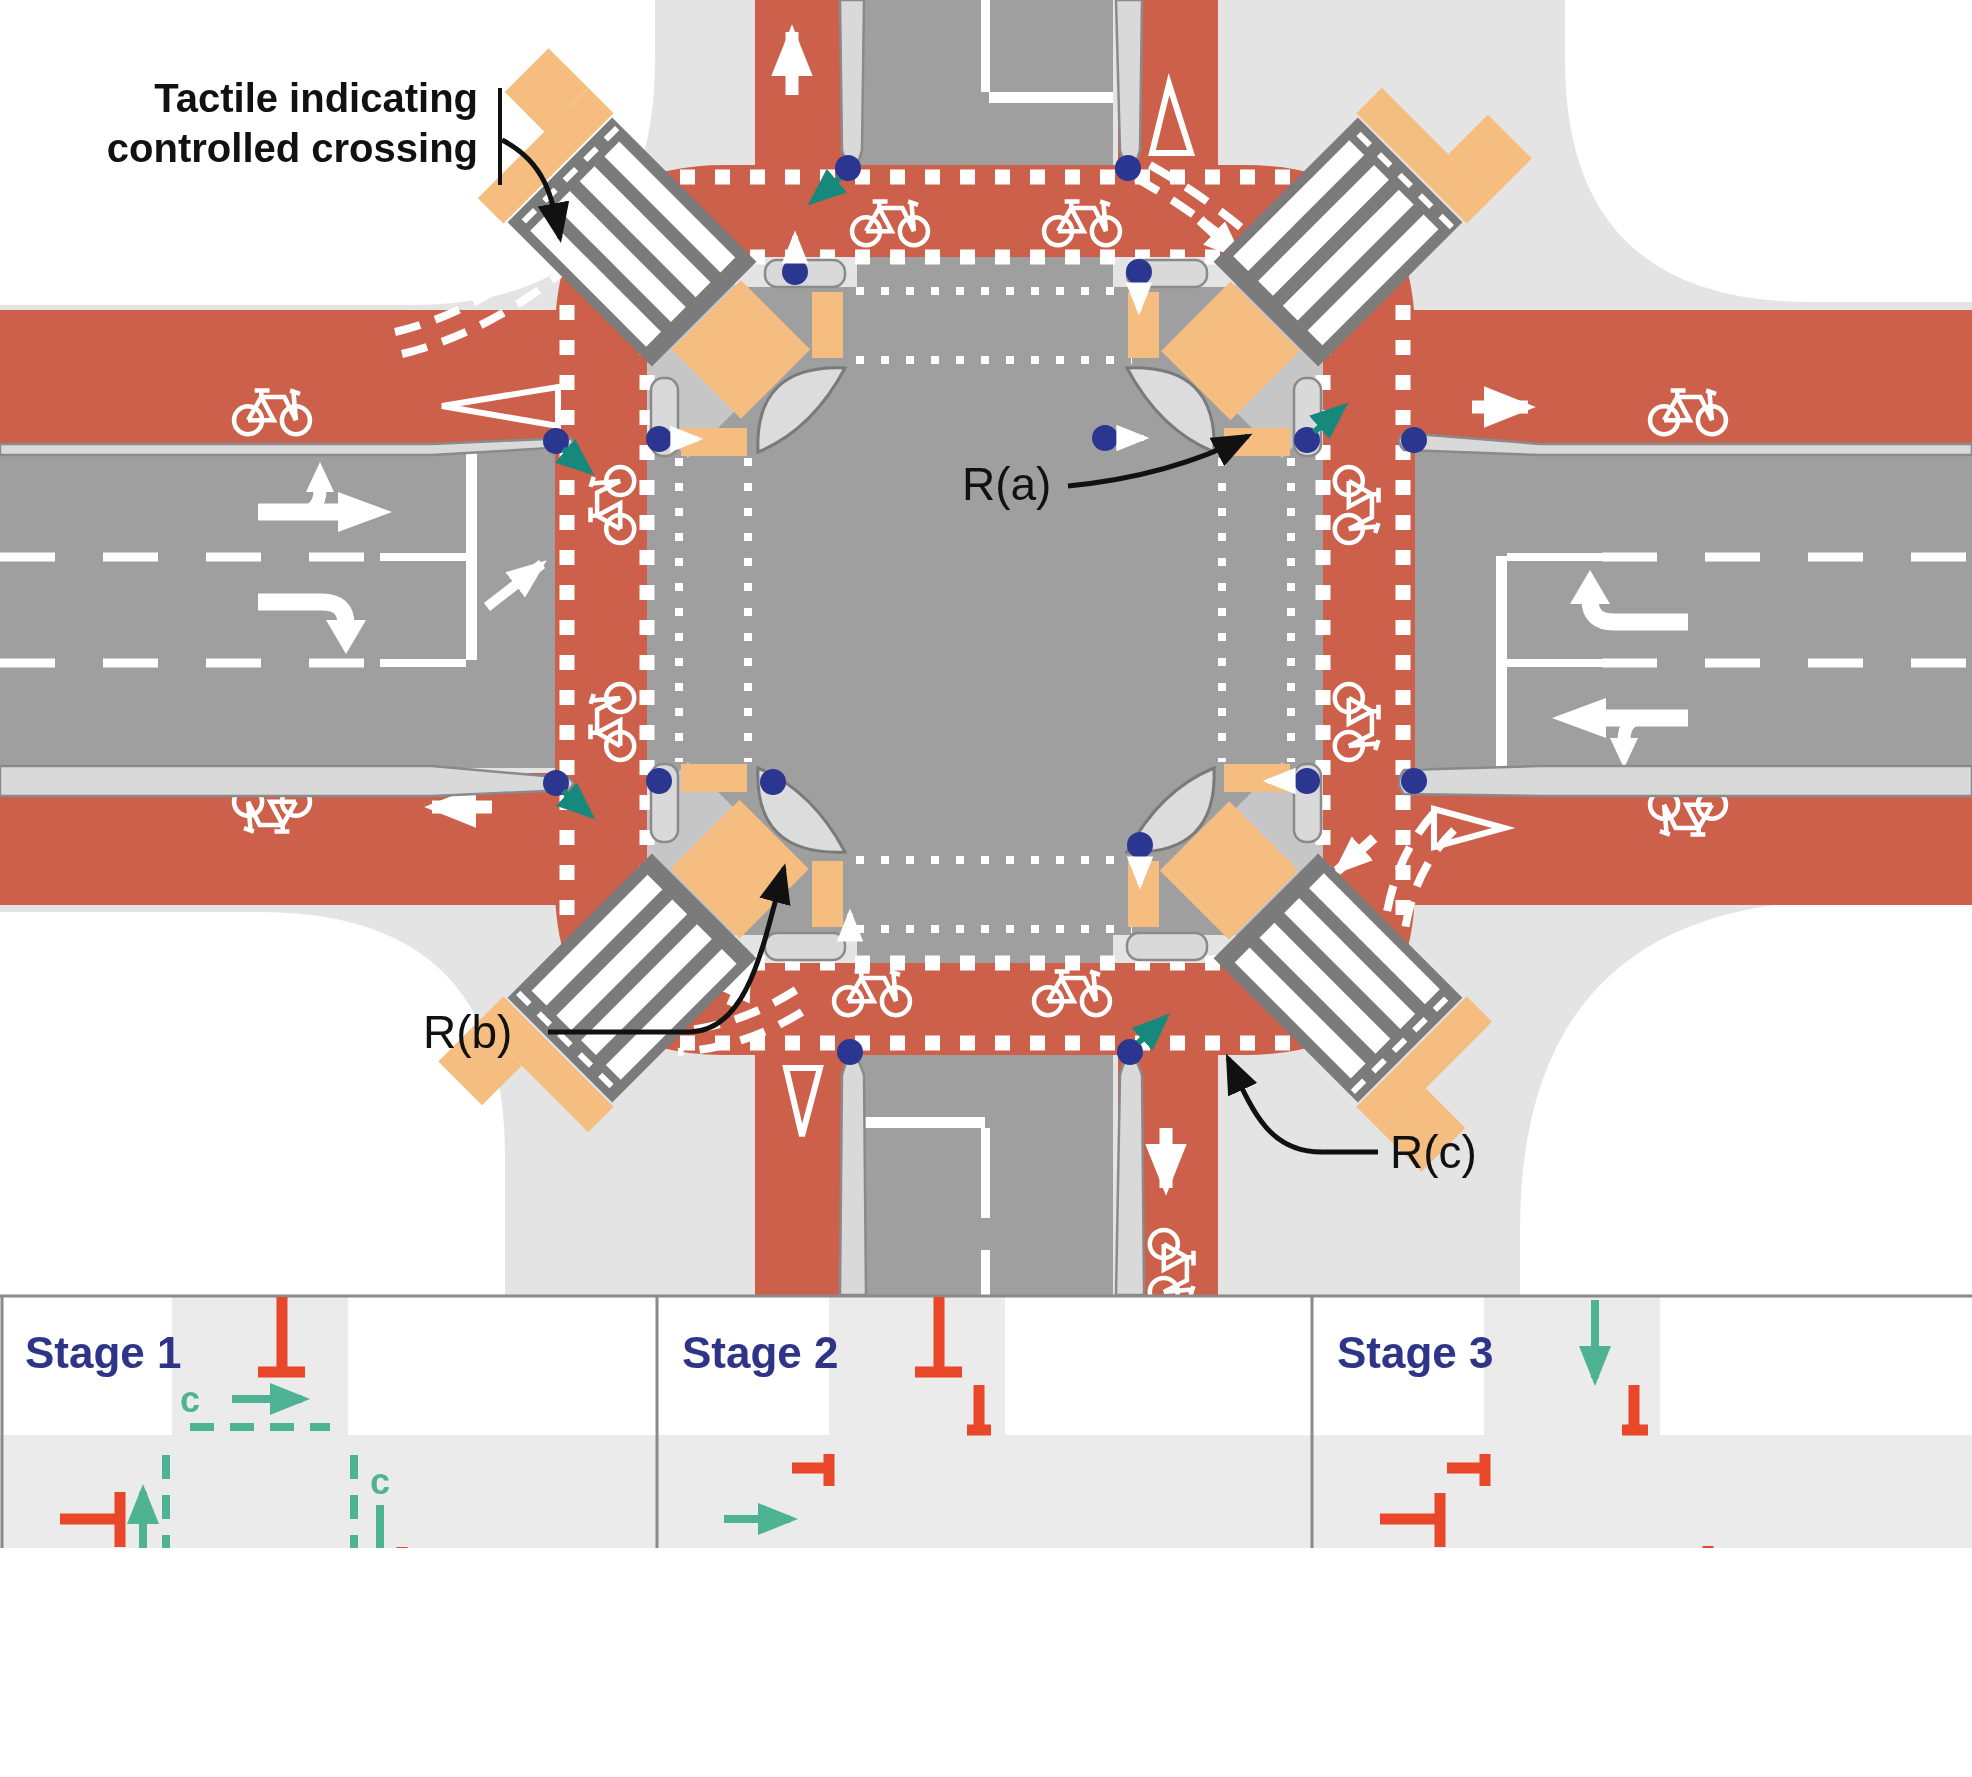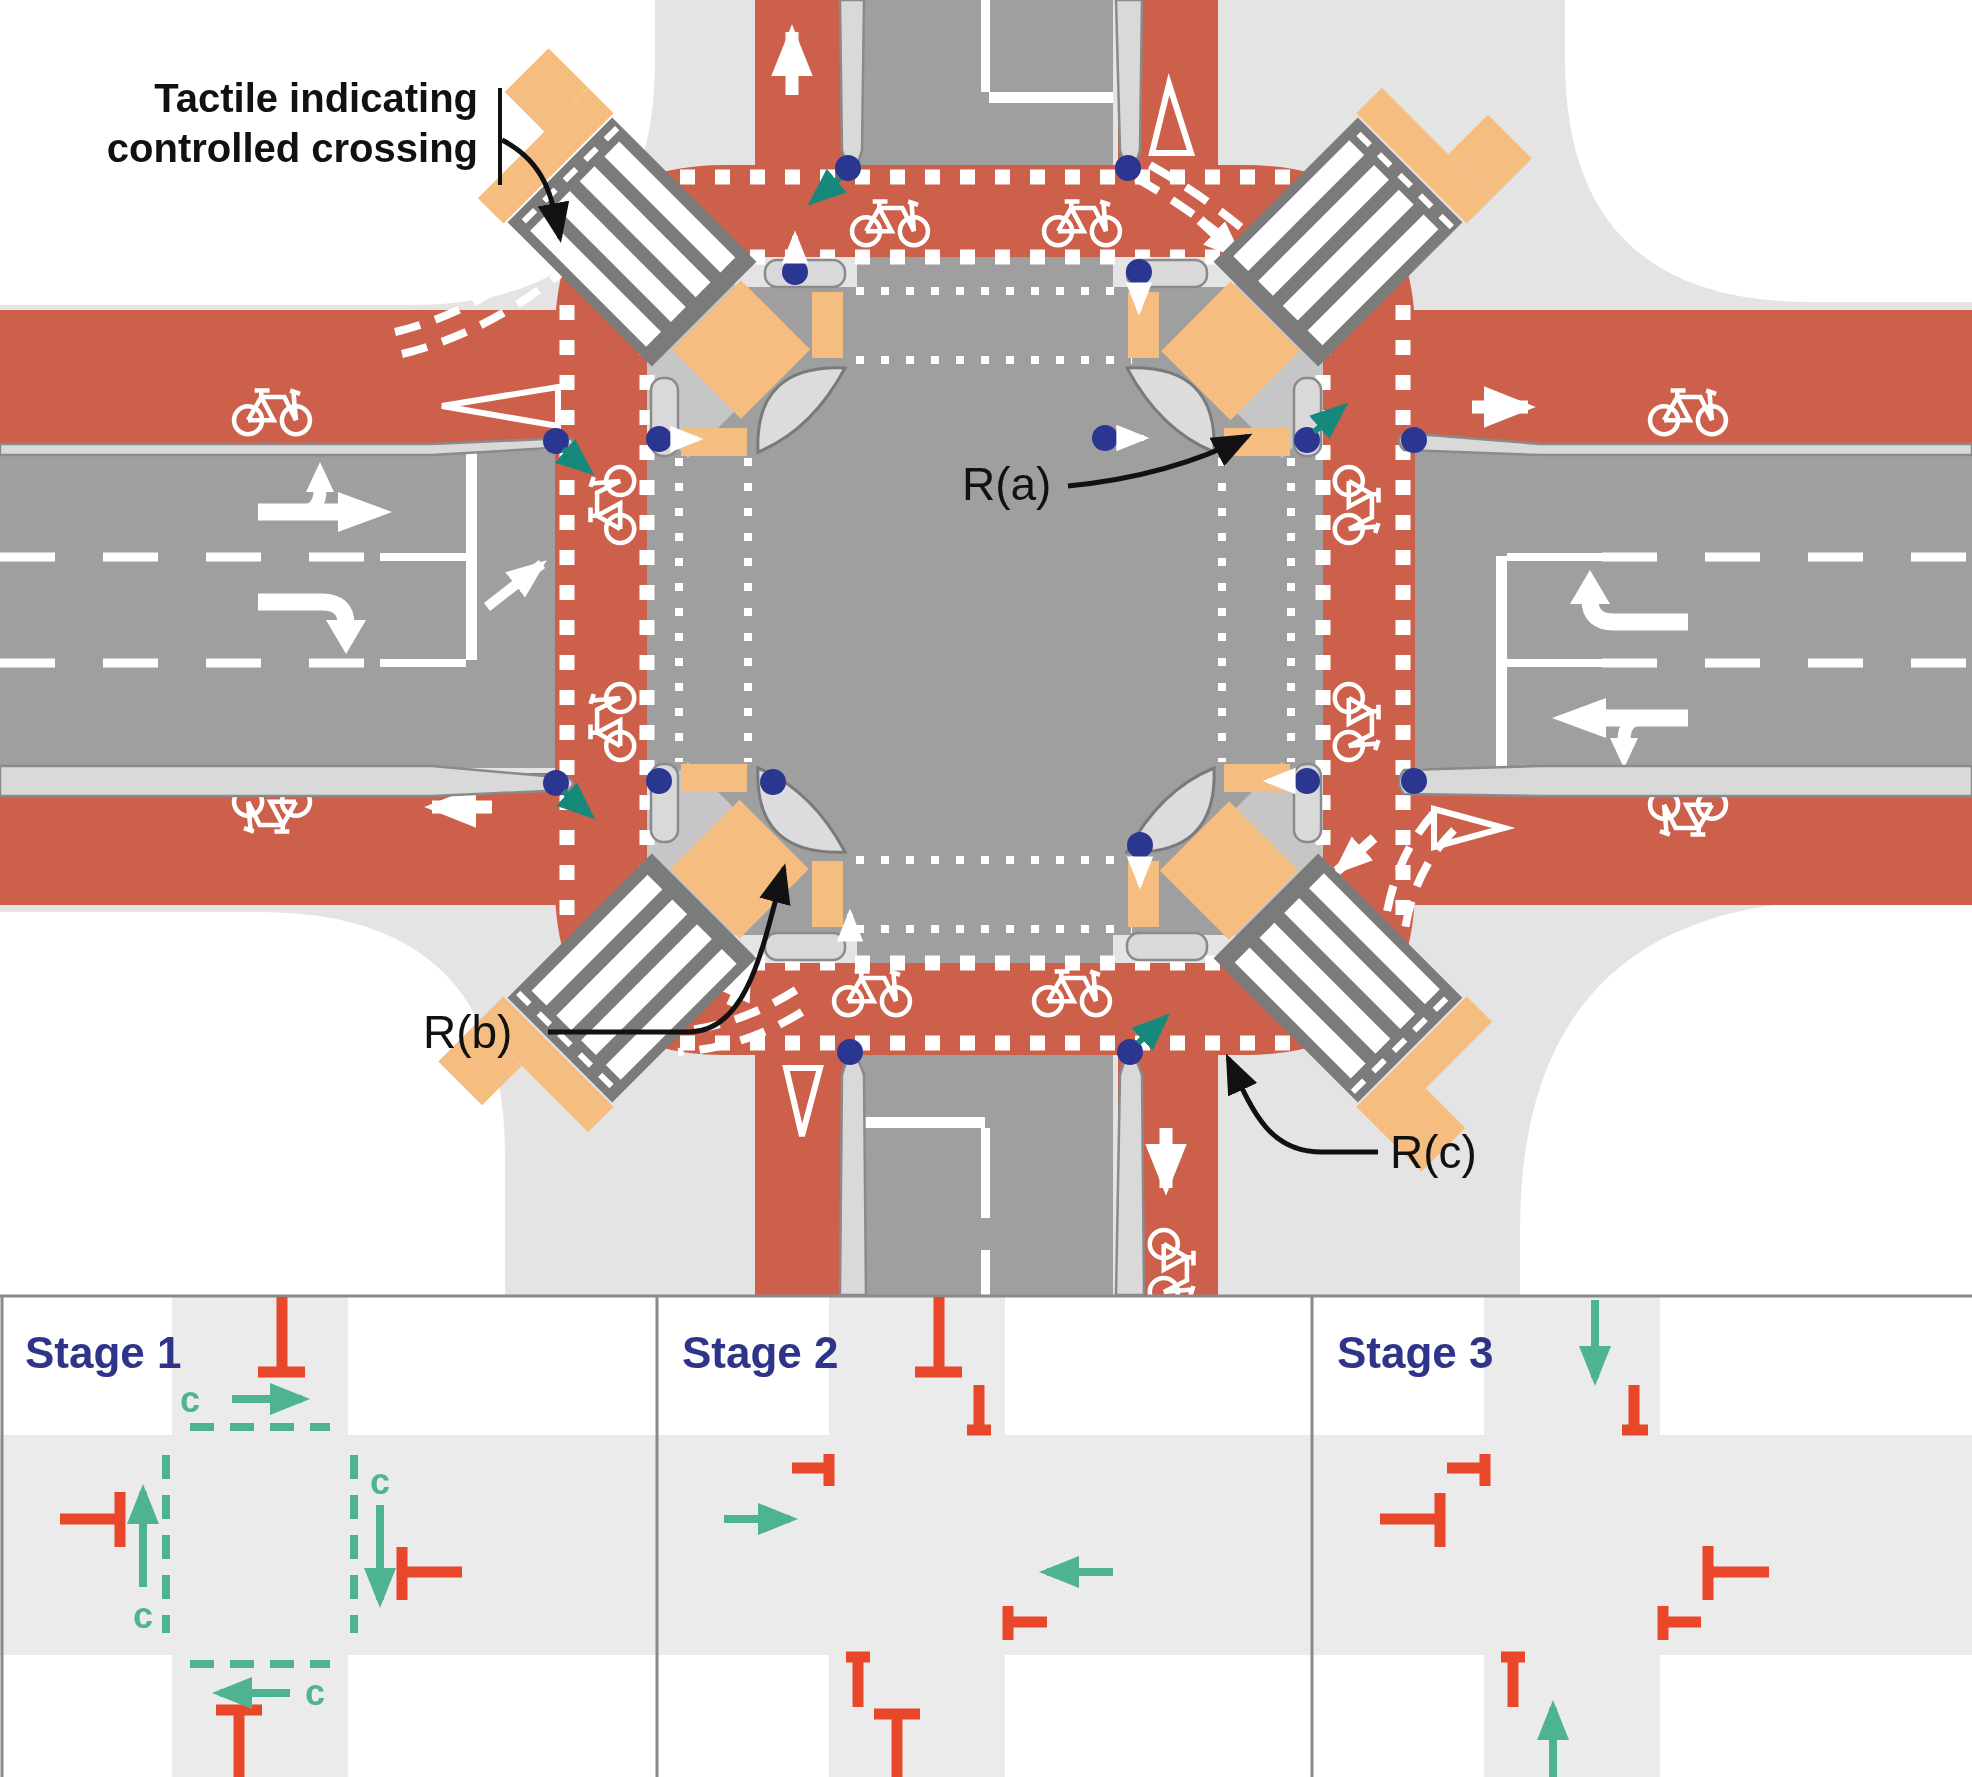--- a/index.html
+++ b/index.html
@@ -1,16 +1,16 @@
 <!DOCTYPE html>
 <html><head>
 <meta charset="utf-8">
 <style>
   html,body{margin:0;padding:0;background:#fff;}
-  .page{width:1972px;height:1777px;position:relative;font-family:"Liberation Sans",sans-serif;}
+  .page{width:1972px;height:1548px;position:relative;font-family:"Liberation Sans",sans-serif;}
   svg{display:block;}
   text{font-family:"Liberation Sans",sans-serif;}
   .note-label{font-size:40px;font-weight:600;fill:#111;}
   .radius-label{font-size:46px;fill:#111;}
   .stage-label{font-size:44px;font-weight:bold;fill:#2e3589;}
   .c-label{font-size:36px;font-weight:bold;fill:#4eb392;}
 </style>
 </head>
 <body>
 

